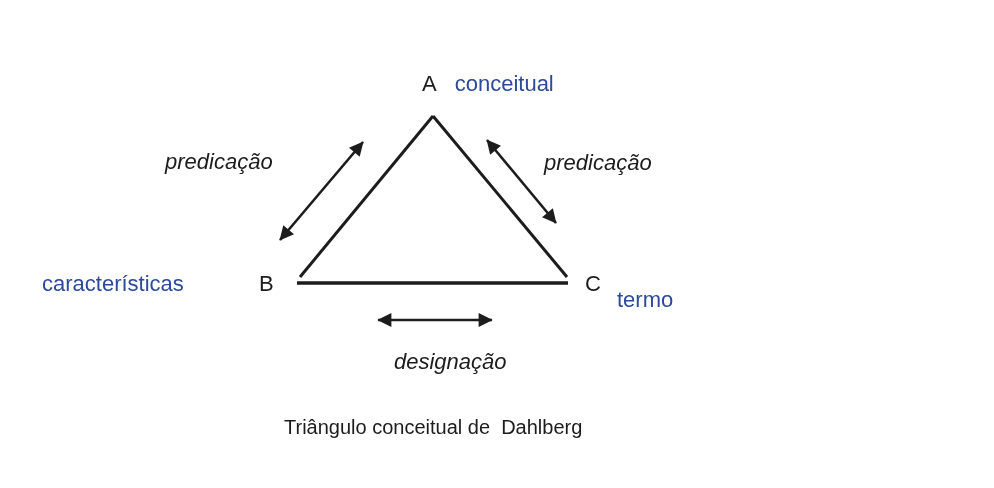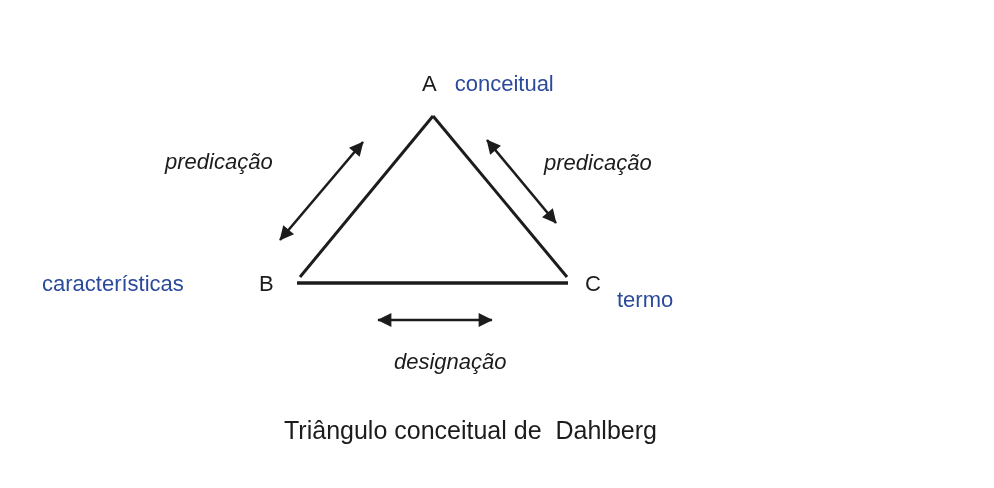--- a/index.html
+++ b/index.html
@@ -35,21 +35,21 @@
     display: flex;
     gap: 18px;
     font-size: 22px;
     line-height: 1;
     white-space: nowrap;
   }
   .vertex-letter { color: #1c1c1c; }
   .vertex-name { color: var(--accent-blue, #2b4a9b); }
   .caption {
     position: absolute;
-    font-size: 25px;
+    font-size: 20px;
     line-height: 1.2;
     color: #1c1c1c;
     white-space: pre;
   }
 </style>
 </head>
 <body>
 
 <div class="stage">
 

